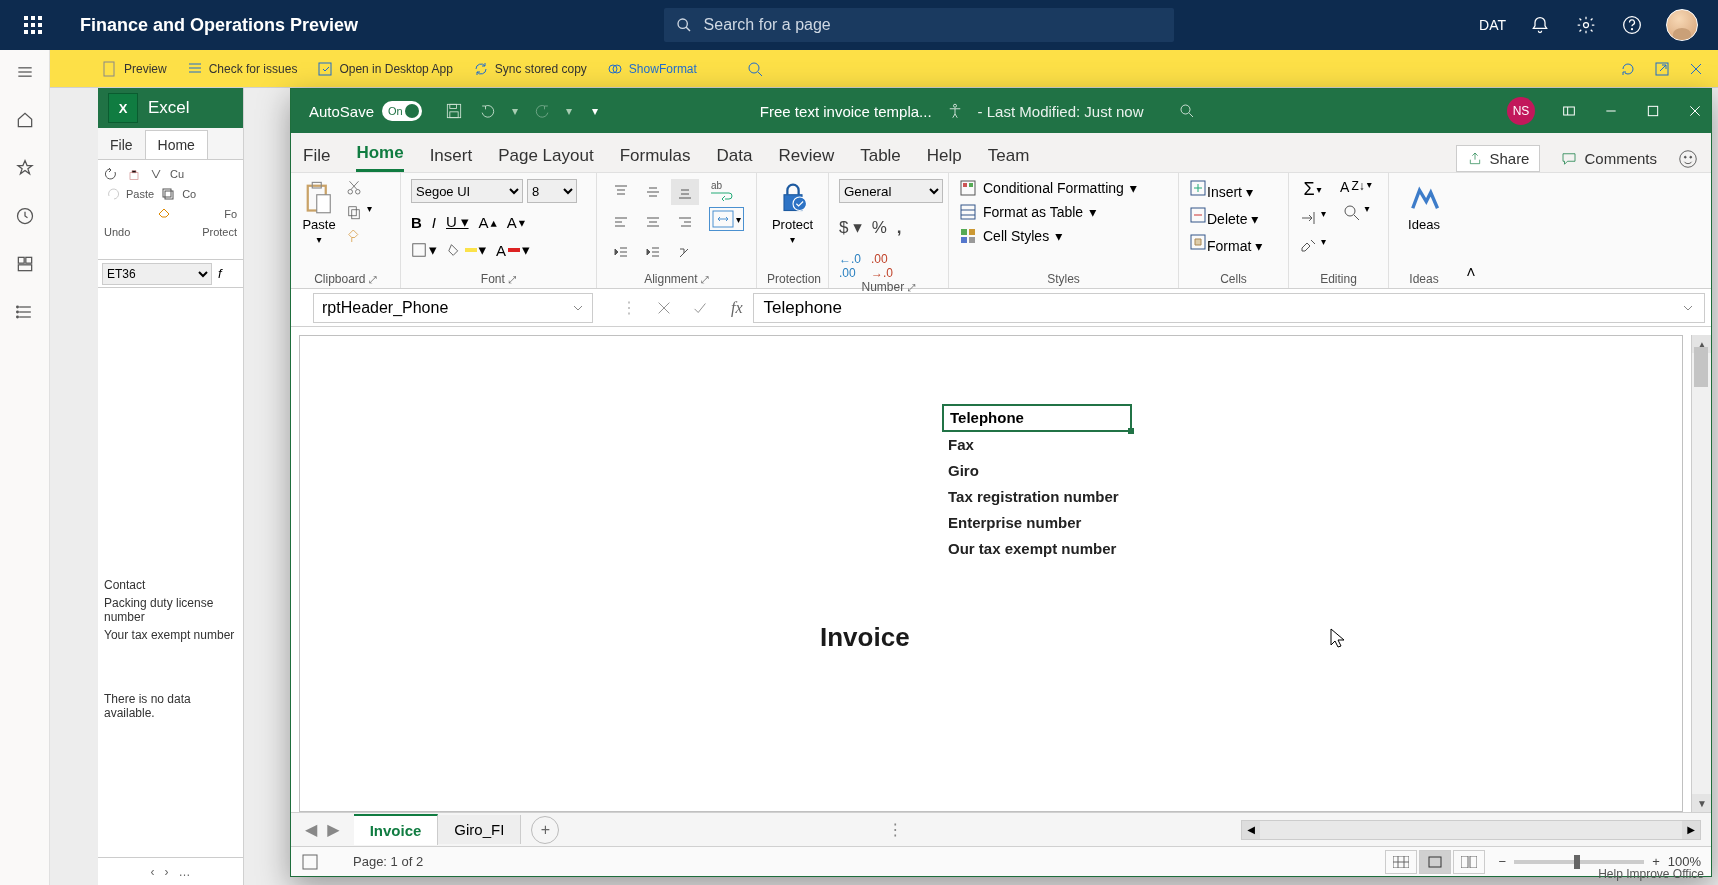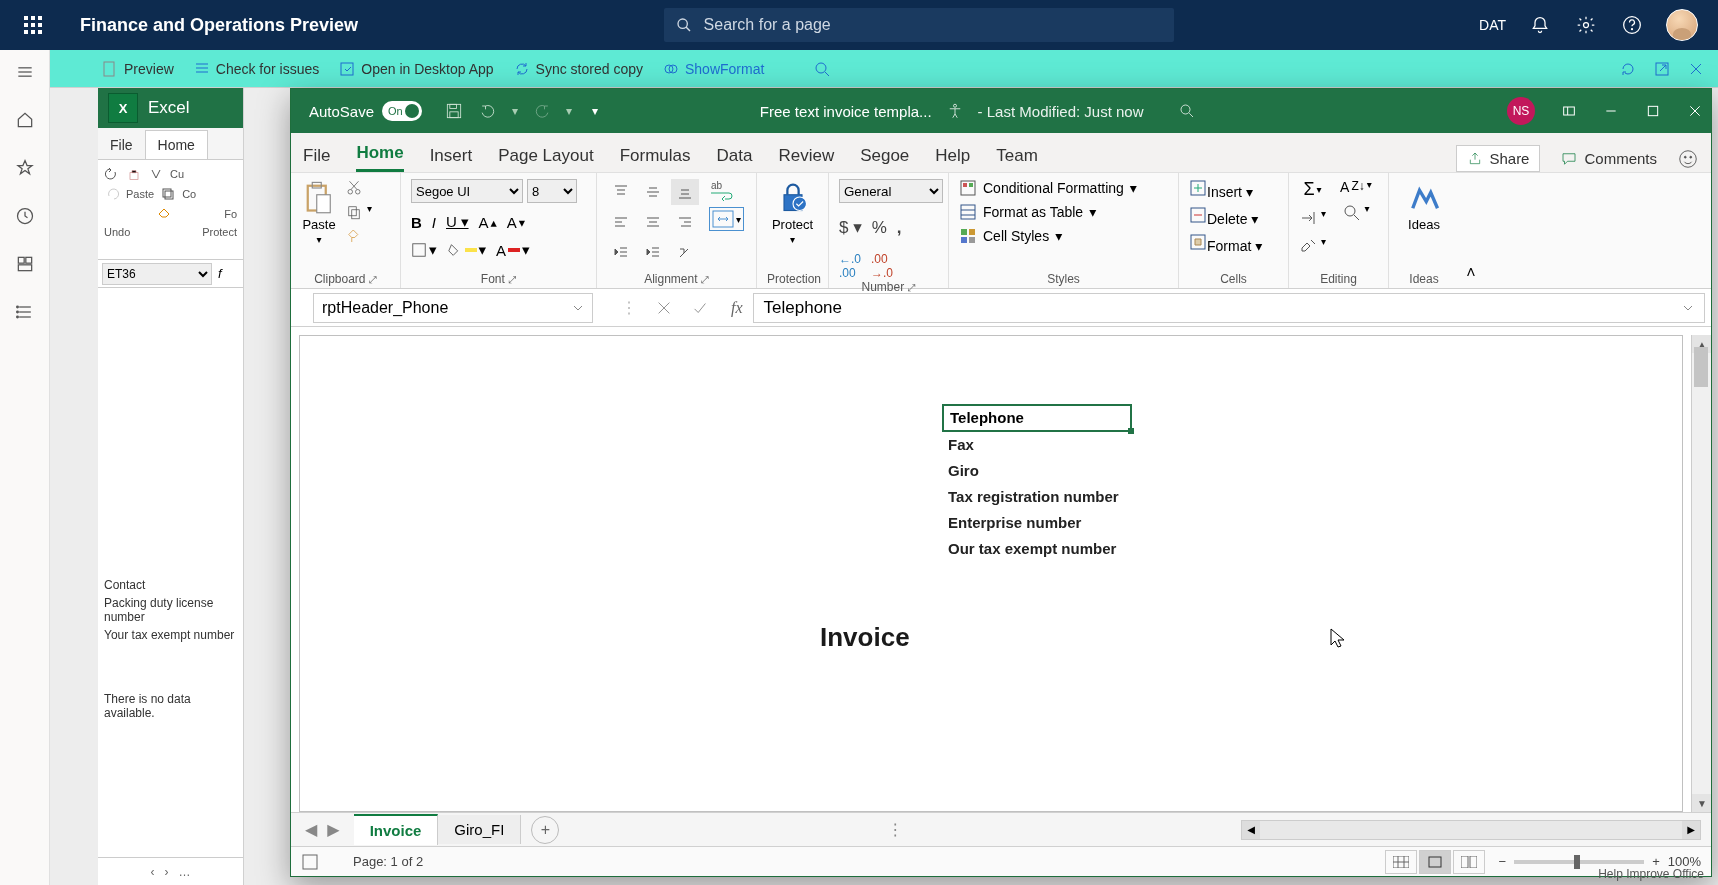--- a/index.html
+++ b/index.html
@@ -12,21 +12,21 @@
 .app-title { font-size: 18px; font-weight: 600; margin-left: 28px; }
 .search-box { margin-left: auto; margin-right: auto; width: 510px; height: 34px; background: #1a3a60; border-radius: 2px; display: flex; align-items: center; padding: 0 12px; color: #cfd8e3; }
 .search-box svg { width: 16px; height: 16px; margin-right: 12px; fill: #cfd8e3; }
 .header-right { display: flex; align-items: center; gap: 22px; padding-right: 6px; }
 .header-right .icon-btn { width: 24px; height: 24px; display: flex; align-items: center; justify-content: center; cursor: pointer; }
 .header-right svg { width: 20px; height: 20px; stroke: #fff; fill: none; stroke-width: 1.5; }
 .avatar { width: 32px; height: 32px; border-radius: 50%; background: radial-gradient(circle at 40% 30%, #f7d8b5, #d4a074); border: 1px solid #fff; overflow: hidden; display:flex; align-items:flex-end; justify-content:center;}
 .avatar::after{content:"";width:60%;height:40%;background:#caa078;border-radius:50% 50% 0 0;}
 
 
-.second-bar { height: 38px; background: #5eead4; border-bottom: 1px solid #d0d0d0; display: flex; align-items: center; padding-left: 52px; gap: 20px; font-size: 14px; color: #333; }
+.second-bar { height: 38px; background: #fde047; border-bottom: 1px solid #d0d0d0; display: flex; align-items: center; padding-left: 52px; gap: 20px; font-size: 12px; color: #333; }
 .second-bar .item { display: flex; align-items: center; gap: 6px; cursor: pointer; }
 .second-bar svg { width: 16px; height: 16px; }
 .second-bar .blue { color: #1f6dd0; }
 .second-bar .spacer { flex: 1; }
 .second-bar .right-icons { display: flex; gap: 18px; padding-right: 14px; }
 
 
 .left-rail { position: absolute; left: 0; top: 50px; width: 50px; bottom: 0; background: #faf9f8; border-right: 1px solid #e0e0e0; display: flex; flex-direction: column; align-items: center; padding-top: 10px; gap: 24px; }
 .left-rail .rail-icon { width: 24px; height: 24px; cursor: pointer; display: flex; align-items: center; justify-content: center; }
 .left-rail svg { width: 20px; height: 20px; stroke: #555; fill: none; stroke-width: 1.5; }
@@ -434,21 +434,21 @@
     </div>
 
     <div class="ribbon-tabs">
       <div class="tab">File</div>
       <div class="tab active">Home</div>
       <div class="tab">Insert</div>
       <div class="tab">Page Layout</div>
       <div class="tab">Formulas</div>
       <div class="tab">Data</div>
       <div class="tab">Review</div>
-      <div class="tab">Segoe</div>
+      <div class="tab">Table</div>
       <div class="tab">Help</div>
       <div class="tab">Team</div>
       <div class="ribbon-right">
         <div class="share-btn">
             <svg viewBox="0 0 24 24">
               <path d="M12 3v10M8 7l4-4 4 4M5 13v6h14v-6"></path>
             </svg>
             <span>Share</span>
           </div>
         <div class="comments-btn">

